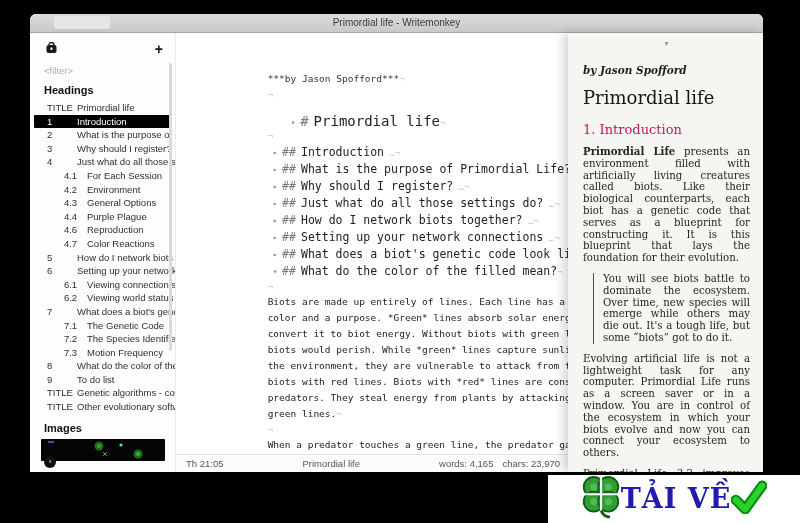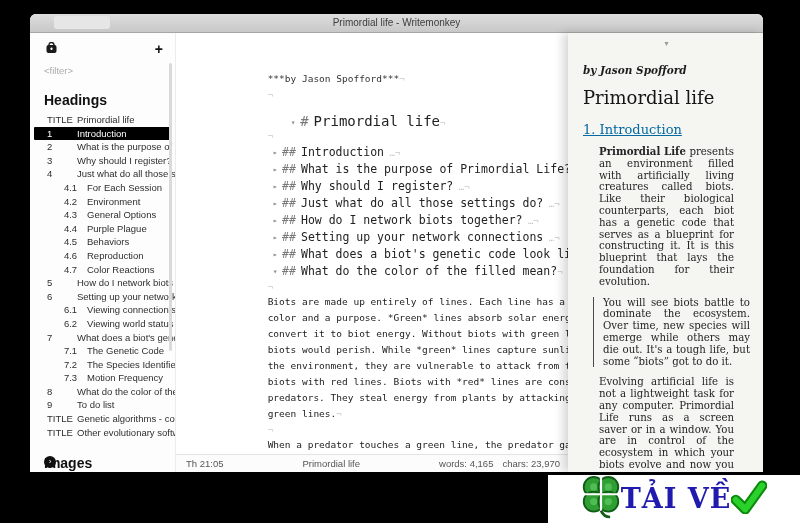--- a/index.html
+++ b/index.html
@@ -15,21 +15,21 @@
                   border-radius:3px;}
   .main{display:flex;height:439px;}
 
   
   .sidebar{width:145px;background:#fdfdfd;border-right:1px solid #ececec;position:relative;
            flex:0 0 145px;overflow:hidden;}
   .side-toolbar{height:24px;display:flex;justify-content:space-between;align-items:center;
                 padding:4px 12px 0 15px;}
   .plus{font-size:14px;font-weight:bold;color:#111;line-height:14px;cursor:default;}
   .filter{color:#ababab;font-size:9.5px;margin:4px 0 0 14px;}
-  .sec-label{font-weight:bold;font-size:14px;color:#111;margin:16px 0 5px 14px;}
+  .sec-label{font-weight:bold;font-size:11px;color:#111;margin:8px 0 5px 14px;}
   .list{margin-top:1px;}
   .srow{height:13.6px;line-height:13.6px;font-size:9.5px;color:#2e2e2e;display:flex;
         white-space:nowrap;overflow:hidden;}
   .srow .num{flex:0 0 auto;margin-left:17px;min-width:27px;}
   .srow.lv2 .num{margin-left:27px;text-align:center;}
   .srow .lbl{flex:0 0 auto;margin-left:3px;}
   .srow.sel{background:#000;color:#fff;margin-left:4px;margin-right:5px;border-radius:1px;}
   .srow.sel .num{margin-left:13px;}
   .thumb{margin:3px 10px 0 11px;height:22px;background:#060606;border-radius:1px;overflow:hidden;}
   .arrow-btn{position:absolute;left:14px;bottom:4px;width:12px;height:12px;background:#101010;
@@ -58,22 +58,22 @@
   .statusbar .sb-center{flex:1;text-align:center;}
   .statusbar .sb-right{margin-right:8px;display:flex;gap:9px;}
 
   
   .preview{flex:0 0 195px;width:195px;background:#f5f5f2;box-shadow:-5px 0 9px rgba(0,0,0,0.16);
            padding:5px 13px 0 15px;box-sizing:border-box;overflow:hidden;position:relative;
            font-family:"DejaVu Serif",serif;color:#242424;}
   .pv-arrow{text-align:center;color:#999;font-size:8px;height:12px;line-height:12px;}
   .pv-byline{font-weight:bold;font-style:italic;font-size:10.5px;margin-top:14px;color:#1c1c1c;}
   .pv-title{font-size:18px;margin-top:11px;color:#151515;}
-  .pv-h2{font-size:13px;margin-top:14px;color:#0369a1;text-decoration:underline;}
-  .preview p{font-size:10.2px;line-height:11.8px;text-align:justify;margin:9px 16px 0;}
+  .pv-h2{font-size:13px;margin-top:14px;color:#be185d;}
+  .preview p{font-size:10.2px;line-height:11.8px;text-align:justify;margin:9px 0 0;}
   .preview blockquote{margin:9px 0 0 10px;padding:0 0 0 9px;border-left:1px solid #4a4a4a;}
   .preview blockquote p{margin:0;}
 
   
   .banner{position:absolute;right:0;bottom:0;width:252px;height:48px;background:#fff;
           display:flex;align-items:center;justify-content:center;}
   .banner-text{font-family:"DejaVu Serif",serif;font-weight:bold;font-size:27px;
                color:#211aae;letter-spacing:1px;line-height:48px;}
 </style>
 </head>
@@ -142,24 +142,20 @@
           <div class="srow lv2">
             <span class="num">4.3</span>
             <span class="lbl">General Options</span>
           </div>
 
           <div class="srow lv2">
             <span class="num">4.4</span>
             <span class="lbl">Purple Plague</span>
           </div>
 
-          <div class="srow lv2">
-            <span class="num">4.5</span>
-            <span class="lbl">Behaviors</span>
-          </div>
 
           <div class="srow lv2">
             <span class="num">4.6</span>
             <span class="lbl">Reproduction</span>
           </div>
 
           <div class="srow lv2">
             <span class="num">4.7</span>
             <span class="lbl">Color Reactions</span>
           </div>

